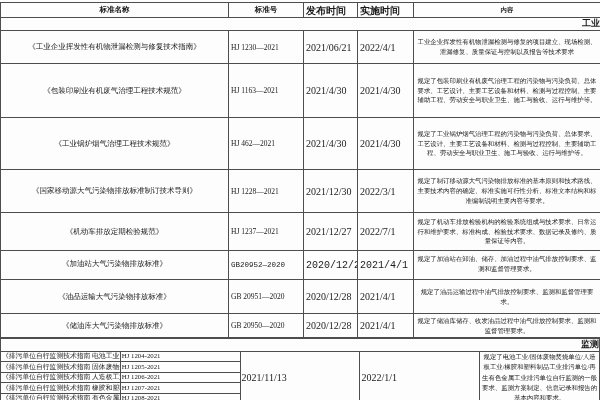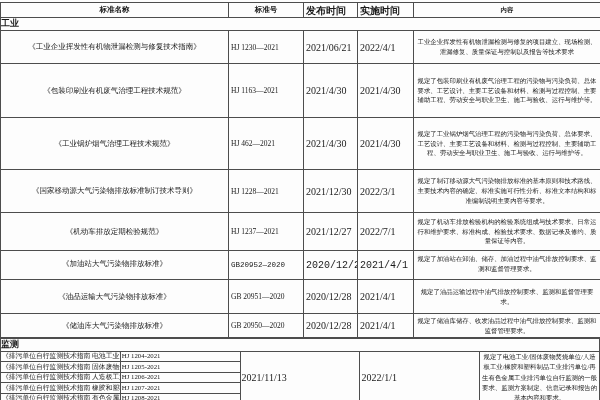--- a/index.html
+++ b/index.html
@@ -16,21 +16,21 @@
   .t1 .c-impl    { width:56px;  }
   .t1 .c-content { width:187px; }
   
   .t2 .c-name    { width:205px; }
   .t2 .c-no      { width:87px;  }
   .t2 .c-pub     { width:68px;  }
   .t2 .c-impl    { width:53px;  }
   .t2 .c-content { width:187px; }
 
   th { font-size:9px; font-weight:bold; text-align:center; height:15px; line-height:1.1; }
-  .section-title { font-size:9px; font-weight:bold; text-align:left; height:13px; line-height:1.05; padding:0;font-family:Liberation Serif, serif; }
+  .section-title { font-size:9px; font-weight:bold; text-align:right; height:13px; line-height:1.05; padding:0;font-family:Liberation Serif, serif; }
   .c-name    { font-size:7.5px; text-align:center; line-height:1.25; }
   .c-no      { font-size:7.5px; white-space:nowrap; }
   .c-pub, .c-impl { font-size:10px; text-align:left; white-space:nowrap; }
   .c-content { font-size:6.4px; text-align:center; line-height:1.55; padding:1px 3px; }
 
   
   .h33 td { height:33px; }
   .h54 td { height:54px; }
   .h52 td { height:52px; }
   .h43 td { height:43px; }

